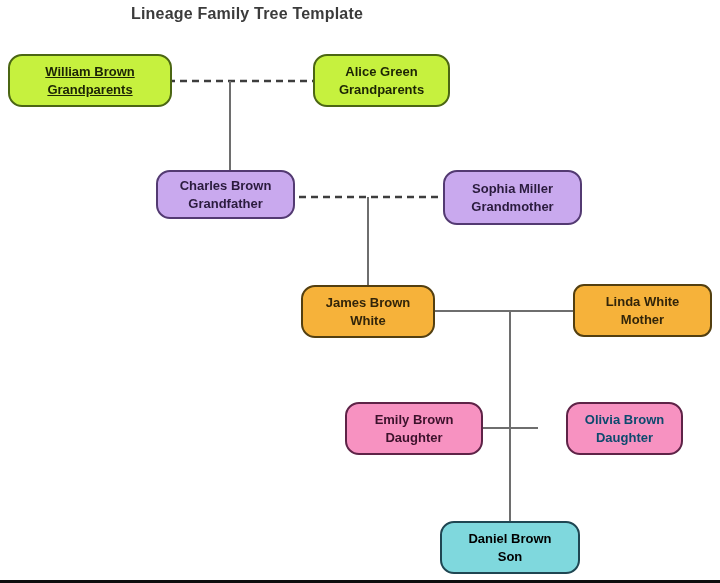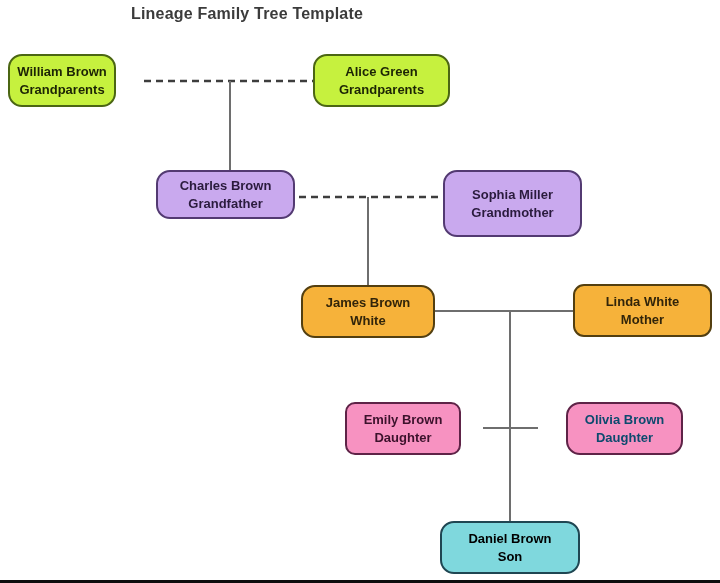--- a/index.html
+++ b/index.html
@@ -69,45 +69,45 @@
   <svg id="connector-layer" viewBox="0 0 720 583" xmlns="http://www.w3.org/2000/svg">
       <line x1="144" y1="81" x2="313" y2="81" stroke="#3d3d3d" stroke-width="2.5" stroke-dasharray="7 5"></line>
       <line x1="299" y1="197" x2="443" y2="197" stroke="#3d3d3d" stroke-width="2.5" stroke-dasharray="7 5"></line>
       <line x1="230" y1="81" x2="230" y2="170" stroke="#6e6e6e" stroke-width="2"></line>
       <line x1="368" y1="197" x2="368" y2="285" stroke="#6e6e6e" stroke-width="2"></line>
       <line x1="435" y1="311" x2="573" y2="311" stroke="#6e6e6e" stroke-width="2"></line>
       <line x1="510" y1="311" x2="510" y2="521" stroke="#6e6e6e" stroke-width="2"></line>
       <line x1="483" y1="428" x2="538" y2="428" stroke="#6e6e6e" stroke-width="2"></line>
     </svg>
   <div id="nodes">
-      <div class="node" style="left: 8px; top: 54px; width: 108px; height: 53px; background: rgb(198, 241, 62); border-color: rgb(75, 102, 19); color: rgb(28, 36, 5);">
+      <div class="node" style="left: 8px; top: 54px; width: 164px; height: 53px; background: rgb(198, 241, 62); border-color: rgb(75, 102, 19); color: rgb(28, 36, 5); text-decoration: underline;">
     <div class="node-name">William Brown</div>
     <div class="node-role">Grandparents</div>
   </div>
       <div class="node" style="left: 313px; top: 54px; width: 137px; height: 53px; background: rgb(198, 241, 62); border-color: rgb(75, 102, 19); color: rgb(28, 36, 5);">
     <div class="node-name">Alice Green</div>
     <div class="node-role">Grandparents</div>
   </div>
       <div class="node" style="left: 156px; top: 170px; width: 139px; height: 49px; background: rgb(201, 169, 238); border-color: rgb(83, 58, 114); color: rgb(42, 27, 61);">
     <div class="node-name">Charles Brown</div>
     <div class="node-role">Grandfather</div>
   </div>
-      <div class="node" style="left: 443px; top: 170px; width: 139px; height: 67px; background: rgb(201, 169, 238); border-color: rgb(83, 58, 114); color: rgb(42, 27, 61);">
+      <div class="node" style="left: 443px; top: 170px; width: 139px; height: 55px; background: rgb(201, 169, 238); border-color: rgb(83, 58, 114); color: rgb(42, 27, 61);">
     <div class="node-name">Sophia Miller</div>
     <div class="node-role">Grandmother</div>
   </div>
       <div class="node" style="left: 301px; top: 285px; width: 134px; height: 53px; background: rgb(246, 178, 58); border-color: rgb(83, 63, 16); color: rgb(50, 37, 10);">
     <div class="node-name">James Brown</div>
     <div class="node-role">White</div>
   </div>
       <div class="node" style="left: 573px; top: 284px; width: 139px; height: 53px; background: rgb(246, 178, 58); border-color: rgb(83, 63, 16); color: rgb(50, 37, 10); border-radius: 11px;">
     <div class="node-name">Linda White</div>
     <div class="node-role">Mother</div>
   </div>
-      <div class="node" style="left: 345px; top: 402px; width: 116px; height: 53px; background: rgb(247, 146, 193); border-color: rgb(94, 35, 71); color: rgb(60, 18, 44); border-radius: 10px;">
+      <div class="node" style="left: 345px; top: 402px; width: 138px; height: 53px; background: rgb(247, 146, 193); border-color: rgb(94, 35, 71); color: rgb(60, 18, 44);">
     <div class="node-name">Emily Brown</div>
     <div class="node-role">Daughter</div>
   </div>
       <div class="node" style="left: 566px; top: 402px; width: 117px; height: 53px; background: rgb(247, 146, 193); border-color: rgb(94, 35, 71); color: #0c4a6e;">
     <div class="node-name">Olivia Brown</div>
     <div class="node-role">Daughter</div>
   </div>
       <div class="node" style="left: 440px; top: 521px; width: 140px; height: 53px; background: rgb(127, 216, 221); border-color: rgb(31, 70, 82); color: #000000;">
     <div class="node-name">Daniel Brown</div>
     <div class="node-role">Son</div>

